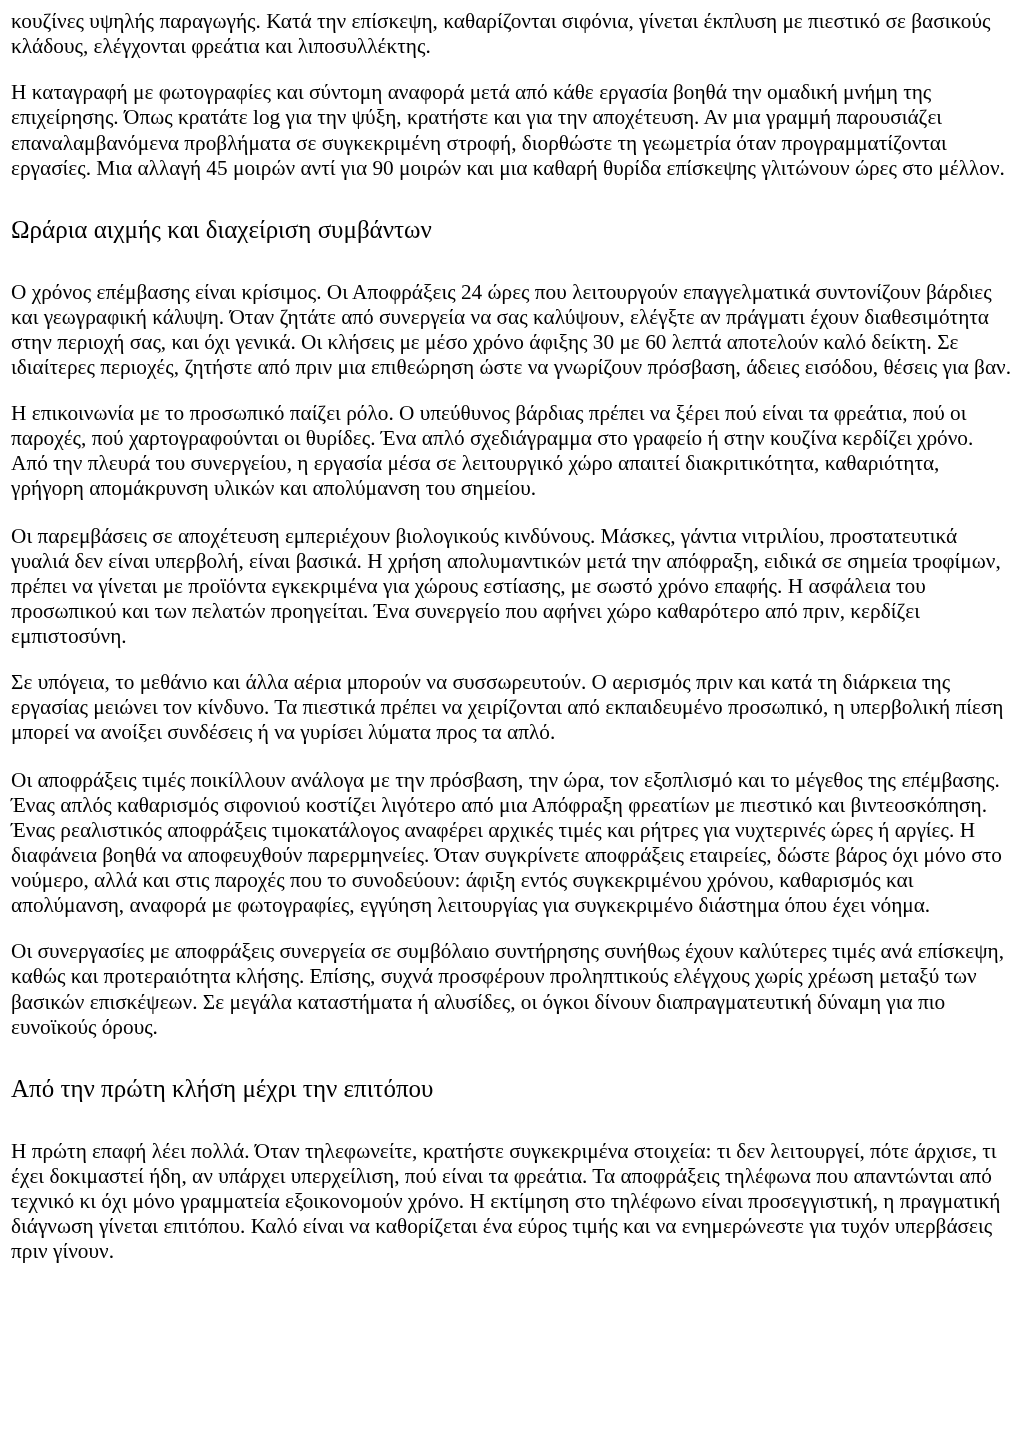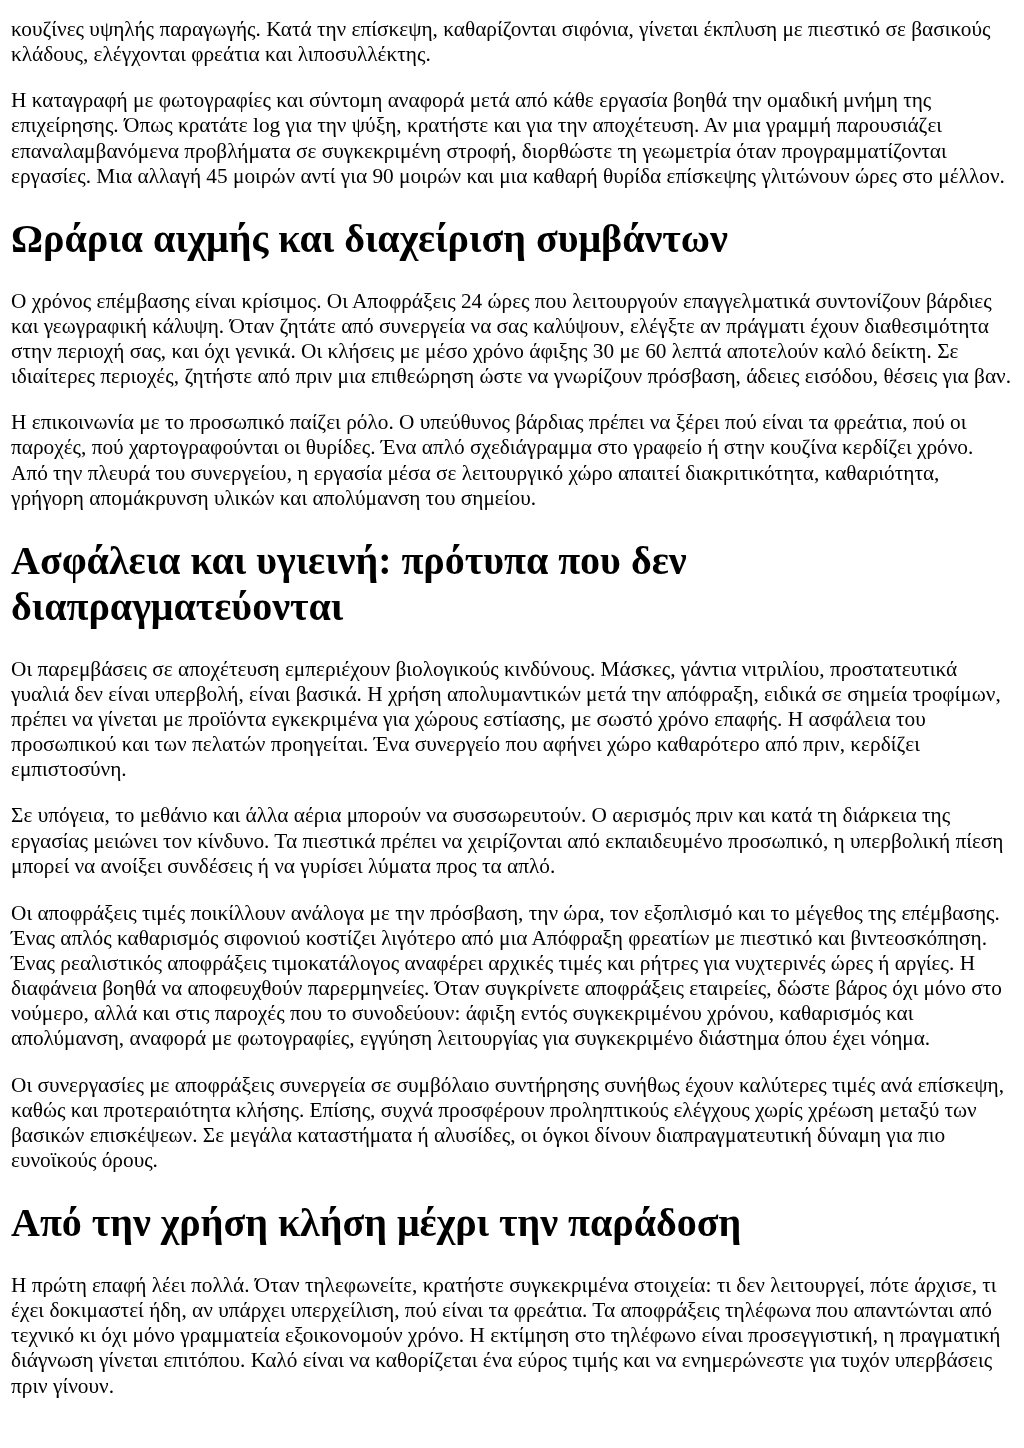--- a/index.html
+++ b/index.html
@@ -17,55 +17,54 @@
     font-size: 21.3px;
     line-height: 1.18;
     padding: 0 11px;
     overflow: hidden;
   }
   .article p {
     margin: 21px 0;
     text-align: left;
   }
   .article p:first-child {
-    margin-top: 16px;
+    margin-top: 8px;
     padding-top: 1px;
   }
   .article h2 {
-    font-size: 40px;
-    font-weight: bold;
+    font-size: 25px;
+    font-weight: normal;
     line-height: 1.15;
-    margin: 27px 0;
+    margin: 35px 0;
   }
 </style>
 </head>
 <body>
 
 <div class="page">
   <div class="article">
 
     <p>κουζίνες υψηλής παραγωγής. Κατά την επίσκεψη, καθαρίζονται σιφόνια, γίνεται έκπλυση με πιεστικό σε βασικούς κλάδους, ελέγχονται φρεάτια και λιποσυλλέκτης.</p>
     <p>Η καταγραφή με φωτογραφίες και σύντομη αναφορά μετά από κάθε εργασία βοηθά την ομαδική μνήμη της επιχείρησης. Όπως κρατάτε log για την ψύξη, κρατήστε και για την αποχέτευση. Αν μια γραμμή παρουσιάζει επαναλαμβανόμενα προβλήματα σε συγκεκριμένη στροφή, διορθώστε τη γεωμετρία όταν προγραμματίζονται εργασίες. Μια αλλαγή 45 μοιρών αντί για 90 μοιρών και μια καθαρή θυρίδα επίσκεψης γλιτώνουν ώρες στο μέλλον.</p>
 
     <section>
       <h2>Ωράρια αιχμής και διαχείριση συμβάντων</h2>
       <p>Ο χρόνος επέμβασης είναι κρίσιμος. Οι Αποφράξεις 24 ώρες που λειτουργούν επαγγελματικά συντονίζουν βάρδιες και γεωγραφική κάλυψη. Όταν ζητάτε από συνεργεία να σας καλύψουν, ελέγξτε αν πράγματι έχουν διαθεσιμότητα στην περιοχή σας, και όχι γενικά. Οι κλήσεις με μέσο χρόνο άφιξης 30 με 60 λεπτά αποτελούν καλό δείκτη. Σε ιδιαίτερες περιοχές, ζητήστε από πριν μια επιθεώρηση ώστε να γνωρίζουν πρόσβαση, άδειες εισόδου, θέσεις για βαν.</p>
       <p>Η επικοινωνία με το προσωπικό παίζει ρόλο. Ο υπεύθυνος βάρδιας πρέπει να ξέρει πού είναι τα φρεάτια, πού οι παροχές, πού χαρτογραφούνται οι θυρίδες. Ένα απλό σχεδιάγραμμα στο γραφείο ή στην κουζίνα κερδίζει χρόνο. Από την πλευρά του συνεργείου, η εργασία μέσα σε λειτουργικό χώρο απαιτεί διακριτικότητα, καθαριότητα, γρήγορη απομάκρυνση υλικών και απολύμανση του σημείου.</p>
     </section>
 
     <section>
-      <h2>Ασφάλεια και υγιεινή: πρότυπα που δεν διαπραγματεύονται</h2>
       <p>Οι παρεμβάσεις σε αποχέτευση εμπεριέχουν βιολογικούς κινδύνους. Μάσκες, γάντια νιτριλίου, προστατευτικά γυαλιά δεν είναι υπερβολή, είναι βασικά. Η χρήση απολυμαντικών μετά την απόφραξη, ειδικά σε σημεία τροφίμων, πρέπει να γίνεται με προϊόντα εγκεκριμένα για χώρους εστίασης, με σωστό χρόνο επαφής. Η ασφάλεια του προσωπικού και των πελατών προηγείται. Ένα συνεργείο που αφήνει χώρο καθαρότερο από πριν, κερδίζει εμπιστοσύνη.</p>
       <p>Σε υπόγεια, το μεθάνιο και άλλα αέρια μπορούν να συσσωρευτούν. Ο αερισμός πριν και κατά τη διάρκεια της εργασίας μειώνει τον κίνδυνο. Τα πιεστικά πρέπει να χειρίζονται από εκπαιδευμένο προσωπικό, η υπερβολική πίεση μπορεί να ανοίξει συνδέσεις ή να γυρίσει λύματα προς τα απλό.</p>
     </section>
 
     <section>
       <p>Οι αποφράξεις τιμές ποικίλλουν ανάλογα με την πρόσβαση, την ώρα, τον εξοπλισμό και το μέγεθος της επέμβασης. Ένας απλός καθαρισμός σιφονιού κοστίζει λιγότερο από μια Απόφραξη φρεατίων με πιεστικό και βιντεοσκόπηση. Ένας ρεαλιστικός αποφράξεις τιμοκατάλογος αναφέρει αρχικές τιμές και ρήτρες για νυχτερινές ώρες ή αργίες. Η διαφάνεια βοηθά να αποφευχθούν παρερμηνείες. Όταν συγκρίνετε αποφράξεις εταιρείες, δώστε βάρος όχι μόνο στο νούμερο, αλλά και στις παροχές που το συνοδεύουν: άφιξη εντός συγκεκριμένου χρόνου, καθαρισμός και απολύμανση, αναφορά με φωτογραφίες, εγγύηση λειτουργίας για συγκεκριμένο διάστημα όπου έχει νόημα.</p>
       <p>Οι συνεργασίες με αποφράξεις συνεργεία σε συμβόλαιο συντήρησης συνήθως έχουν καλύτερες τιμές ανά επίσκεψη, καθώς και προτεραιότητα κλήσης. Επίσης, συχνά προσφέρουν προληπτικούς ελέγχους χωρίς χρέωση μεταξύ των βασικών επισκέψεων. Σε μεγάλα καταστήματα ή αλυσίδες, οι όγκοι δίνουν διαπραγματευτική δύναμη για πιο ευνοϊκούς όρους.</p>
     </section>
 
     <section>
-      <h2>Από την χρήση κλήση μέχρι την παράδοση</h2>
+      <h2>Από την πρώτη κλήση μέχρι την επιτόπου</h2>
       <p>Η πρώτη επαφή λέει πολλά. Όταν τηλεφωνείτε, κρατήστε συγκεκριμένα στοιχεία: τι δεν λειτουργεί, πότε άρχισε, τι έχει δοκιμαστεί ήδη, αν υπάρχει υπερχείλιση, πού είναι τα φρεάτια. Τα αποφράξεις τηλέφωνα που απαντώνται από τεχνικό κι όχι μόνο γραμματεία εξοικονομούν χρόνο. Η εκτίμηση στο τηλέφωνο είναι προσεγγιστική, η πραγματική διάγνωση γίνεται επιτόπου. Καλό είναι να καθορίζεται ένα εύρος τιμής και να ενημερώνεστε για τυχόν υπερβάσεις πριν γίνουν.</p>
     </section>
 
   </div>
 </div>
 
 </body></html>

